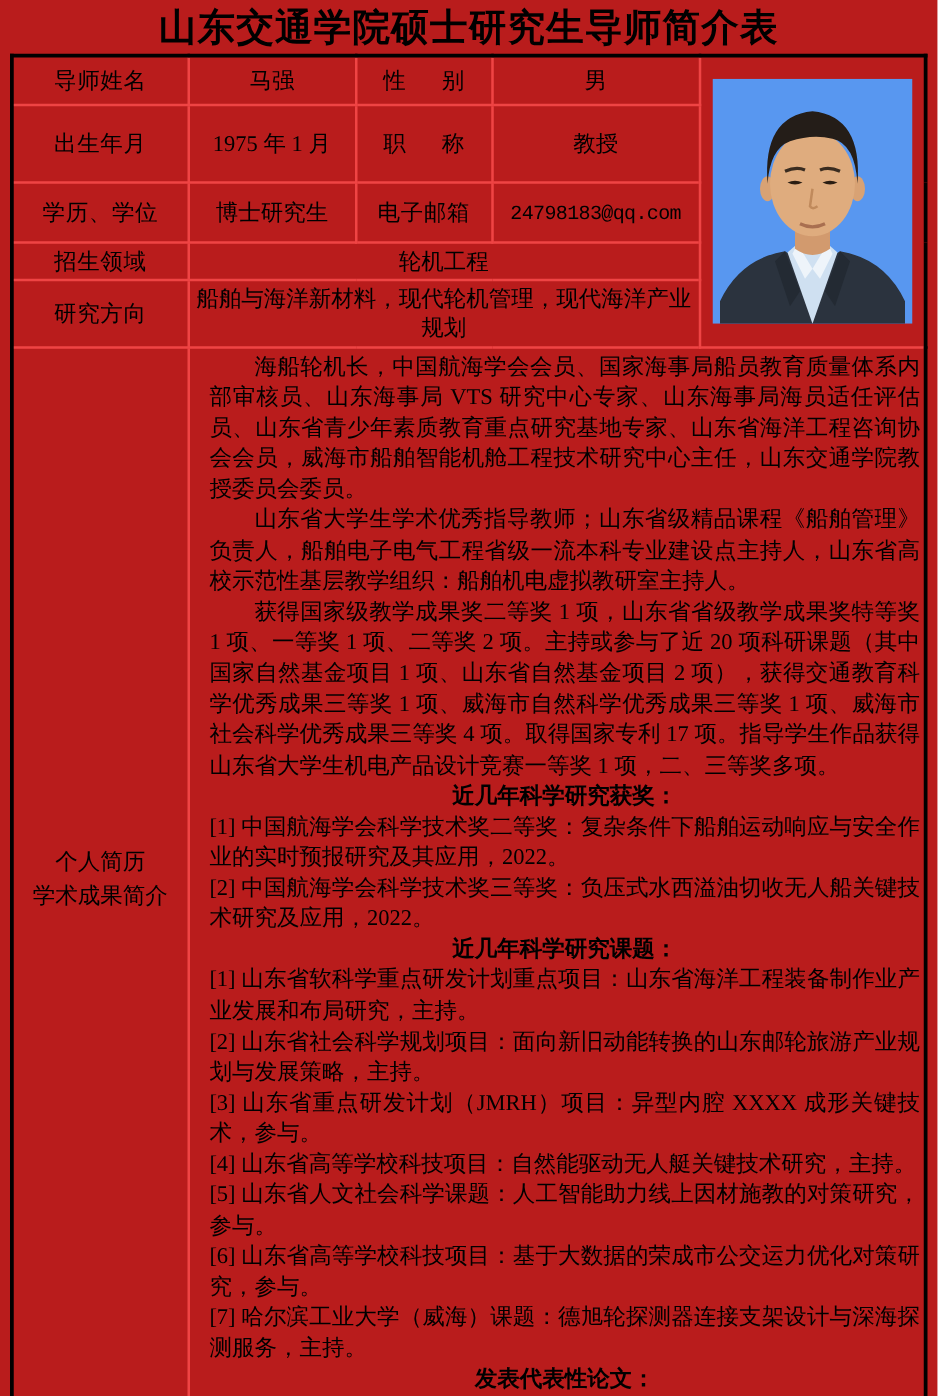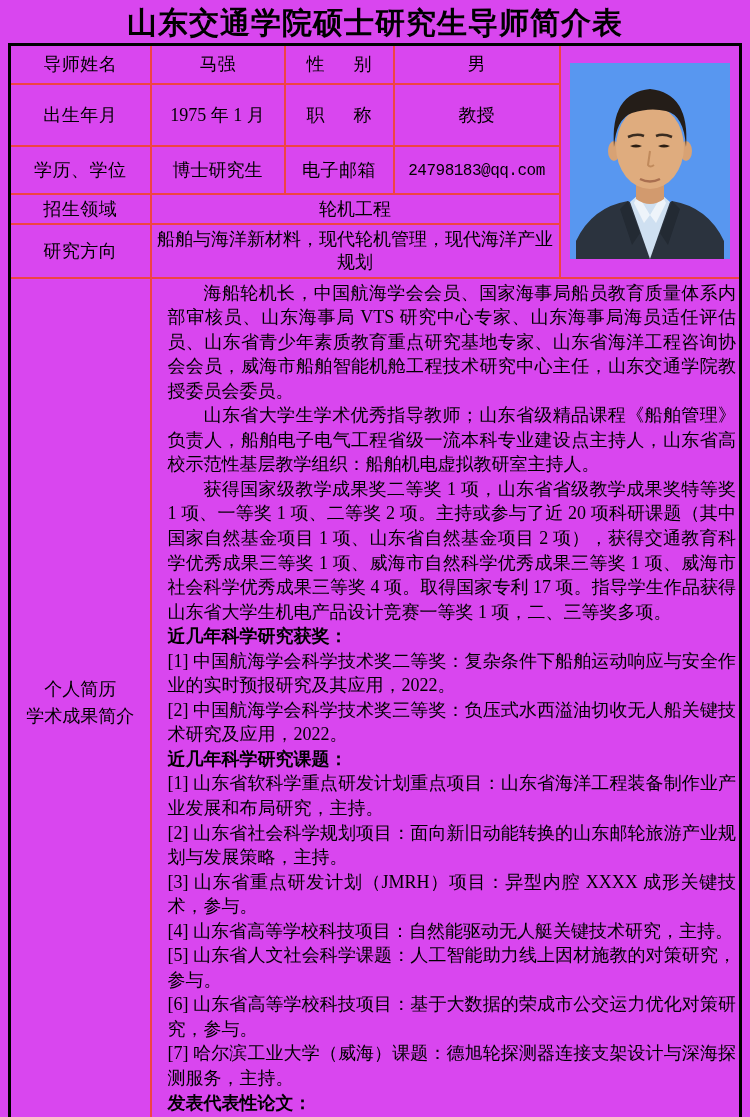--- a/index.html
+++ b/index.html
@@ -1,17 +1,17 @@
 <!DOCTYPE html>
 <html lang="zh"><head>
 <meta charset="utf-8">
 <style>
   html,body{margin:0;padding:0;background:#fff;}
   .page{
-    position:relative;width:750px;height:1117px;background:#d946ef;overflow:hidden;
+    position:relative;width:750px;height:1117px;background:#b91c1c;overflow:hidden;
     font-family:"Liberation Serif", serif;color:#000;
   }
   .doc-title{
     margin:0;padding-top:4px;text-align:center;
     font-family:"Liberation Sans", sans-serif;
     font-size:30px;font-weight:bold;letter-spacing:1px;line-height:38px;
   }
   table.profile{
     border-collapse:collapse;table-layout:fixed;
     width:731px;margin:1px auto 0 auto;
@@ -32,21 +32,21 @@
   .photo-frame svg{display:block;width:160px;height:196px;}
   
   .bio-label{line-height:27px;font-size:18px;text-align:center;}
   .bio-cell{
     vertical-align:top;text-align:justify;
     padding:2px 3px 0 16px;
     font-size:18px;line-height:24.55px;
   }
   .bio-cell .block{text-align:justify;margin:0;}
   .bio-cell .block.indent{text-indent:2em;}
-  .bio-cell .block.heading{font-weight:bold;text-align:left;font-family:Liberation Serif, serif;}
+  .bio-cell .block.heading{font-weight:bold;text-align:center;font-family:Liberation Serif, serif;}
 </style>
 </head>
 <body>
 
 <div class="page">
 
   <h1 class="doc-title">山东交通学院硕士研究生导师简介表</h1>
 
   <table class="profile">
     <colgroup>

